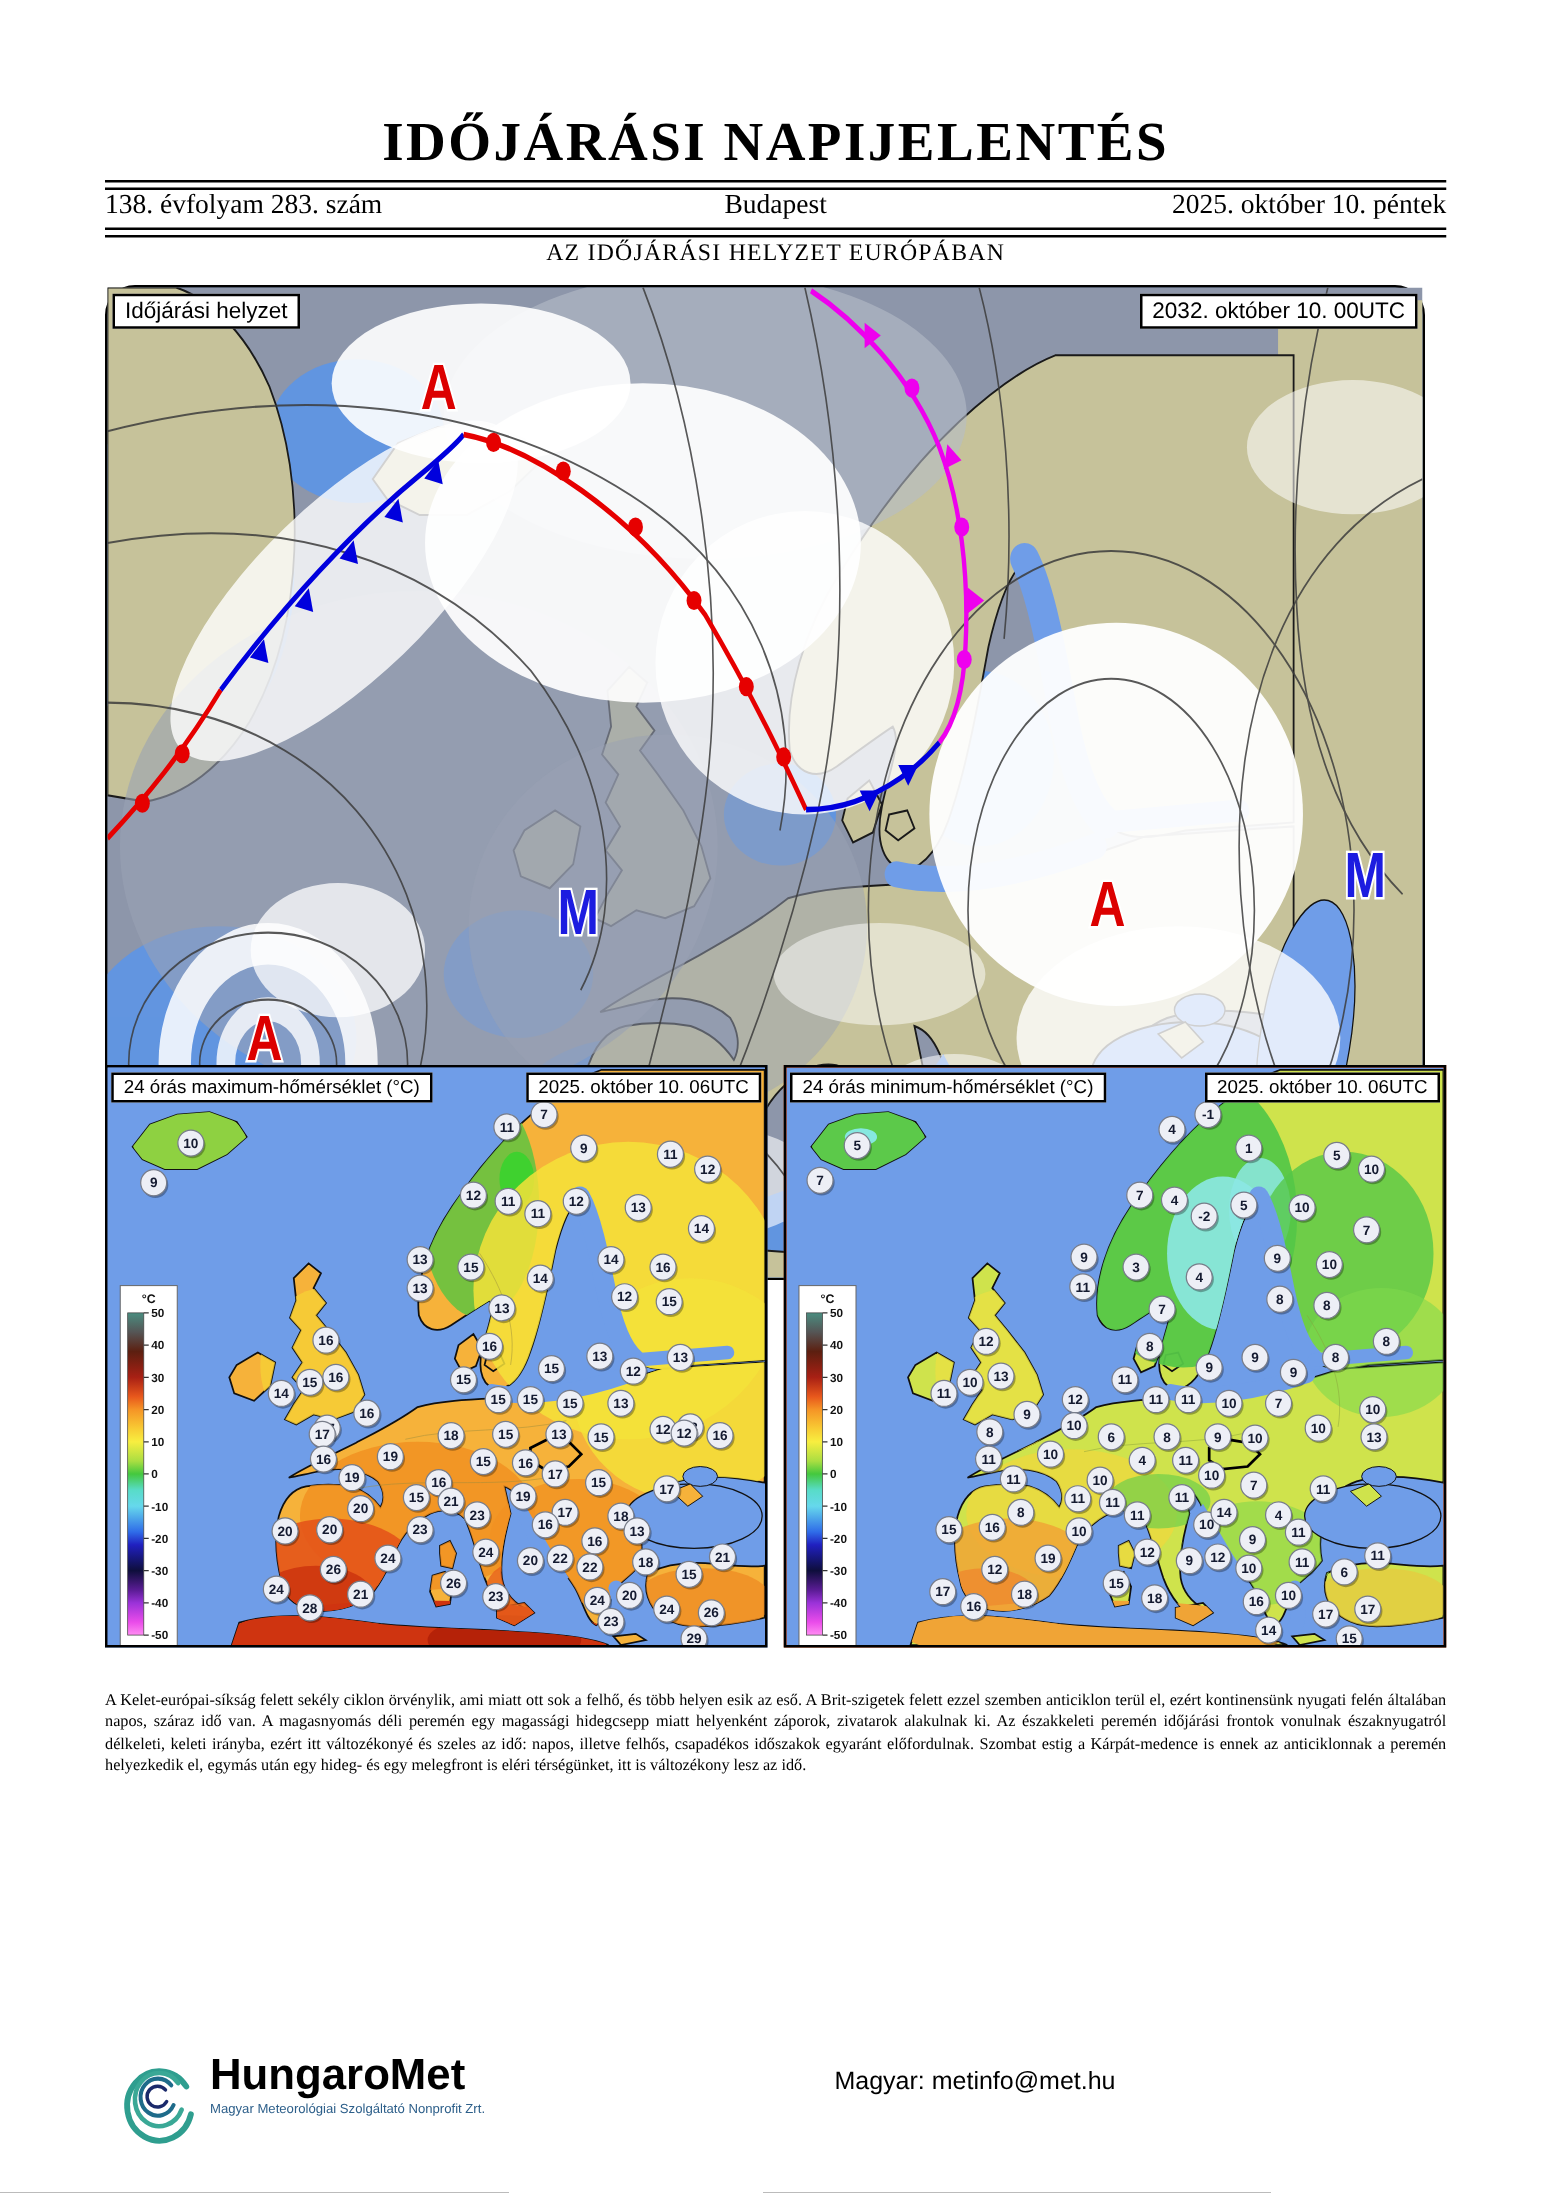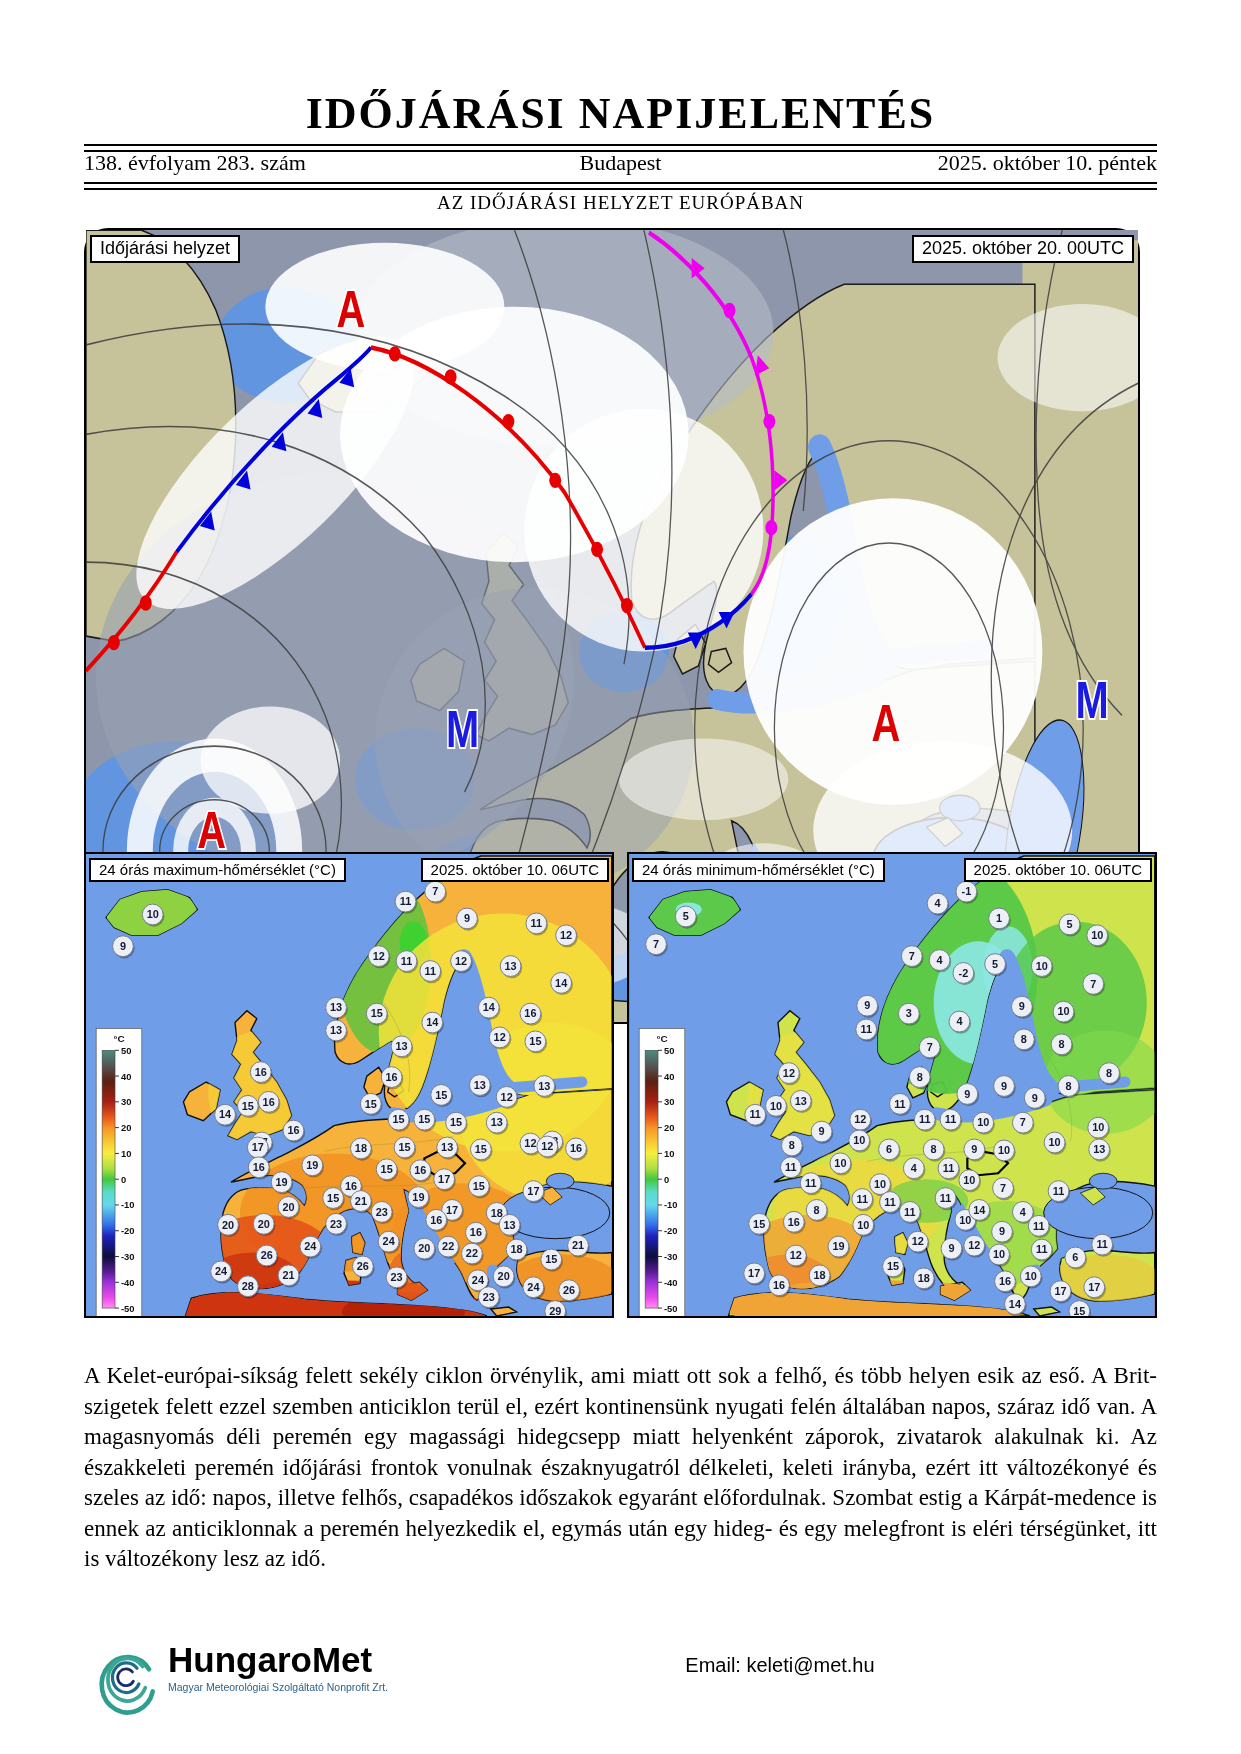--- a/index.html
+++ b/index.html
@@ -16,21 +16,21 @@
                  font-size:19px;letter-spacing:1px;}
   .mapframe{position:absolute;border:2px solid #000;box-sizing:border-box;background:#7e90b0;}
   #main-map{left:84px;top:228px;width:1056px;height:796px;border-radius:24px;}
   #max-map{left:84px;top:852px;width:530px;height:466px;background:#6f9de8;}
   #min-map{left:627px;top:852px;width:530px;height:466px;background:#c2410c;}
   .mapframe svg{display:block;width:100%;height:100%;}
   .mlabel{position:absolute;background:#fff;border:2px solid #000;padding:1px 8px 2px 8px;
           font-family:"Liberation Sans",sans-serif;white-space:nowrap;z-index:5;}
   .big{font-size:18px;top:5px;}
   .small{font-size:15px;top:4px;}
-  .summary{position:absolute;left:84px;top:1338px;width:1073px;font-size:23px;
+  .summary{position:absolute;left:84px;top:1338px;width:1073px;font-size:13px;
            line-height:1.33;text-align:justify;}
   .footer-logo{position:absolute;left:88px;top:1642px;width:330px;height:95px;}
   .logo-row{display:flex;align-items:flex-start;}
   .logo-text{margin-left:6px;}
   .logo-name{font-family:"Liberation Sans",sans-serif;font-weight:bold;font-size:35px;
              color:#000000;line-height:1.05;}
   .logo-sub{font-family:"Liberation Sans",sans-serif;font-size:10.5px;color:#2d5f8a;margin-top:2px;}
   .footer-text{position:absolute;left:430px;top:1650px;width:700px;text-align:center;
                font-family:"Liberation Sans",sans-serif;font-size:20px;line-height:1.55;}
   text.stv{font-family:"Liberation Sans",sans-serif;font-weight:bold;fill:#141a30;}
@@ -98,21 +98,21 @@
   <div class="infobar">
     <span>138. évfolyam 283. szám</span>
     <span class="mid">Budapest</span>
     <span>2025. október 10. péntek</span>
   </div>
   <div class="rule" style="top:182px"></div>
   <div class="section-title">AZ IDŐJÁRÁSI HELYZET EURÓPÁBAN</div>
 
   <div class="mapframe" id="main-map">
     <div class="mlabel big" style="left:4px">Időjárási helyzet</div>
-    <div class="mlabel big" style="right:4px">2025. október 20. 00UTC</div>
+    <div class="mlabel big" style="right:4px">2032. október 10. 00UTC</div>
     <svg viewBox="0 0 1056 620" preserveAspectRatio="none">
       <rect x="0" y="0" width="1056" height="620" fill="#8d96aa"></rect>
 
       <g fill="#5d95e6" opacity="0.9">
         <ellipse cx="140" cy="560" rx="200" ry="75"></ellipse>
           <ellipse cx="90" cy="470" rx="110" ry="70"></ellipse>
         <ellipse cx="60" cy="180" rx="90" ry="110"></ellipse>
           <ellipse cx="420" cy="520" rx="95" ry="50"></ellipse>
         <ellipse cx="640" cy="600" rx="150" ry="45"></ellipse>
           <ellipse cx="810" cy="612" rx="120" ry="32"></ellipse>
@@ -888,16 +888,16 @@
         <path d="M53,27 A15,16 0 1 0 55,44" fill="none" stroke="#1e6b8a" stroke-width="3.5" stroke-linecap="round"></path>
         <path d="M48,31 A9,9 0 1 0 49,41" fill="none" stroke="#1b2a6b" stroke-width="3" stroke-linecap="round"></path>
       </svg>
       <div class="logo-text">
         <div class="logo-name">HungaroMet</div>
         <div class="logo-sub">Magyar Meteorológiai Szolgáltató Nonprofit Zrt.</div>
       </div>
     </div>
   </div>
   <div class="footer-text">
-    <div>Email: keleti@met.hu</div>
+    <div>Magyar: metinfo@met.hu</div>
   </div>
 
 </div>
 
 </body></html>

